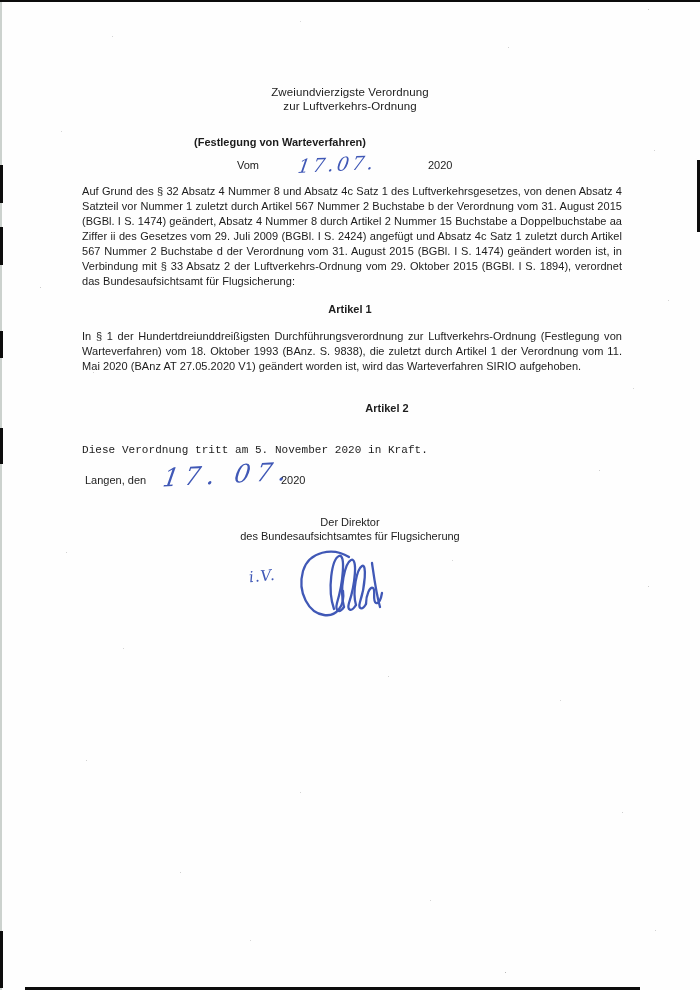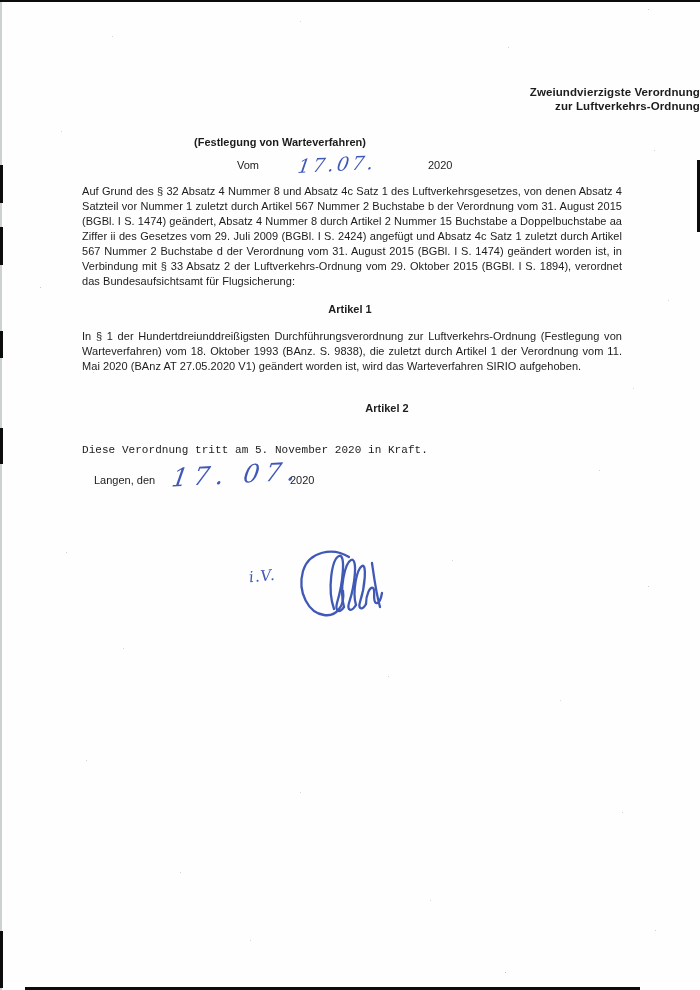--- a/index.html
+++ b/index.html
@@ -37,21 +37,21 @@
   .a-l1 { left: 0; top: 165px; width: 3px; height: 38px; }
   .a-l2 { left: 0; top: 227px; width: 3px; height: 38px; }
   .a-l3 { left: 0; top: 331px; width: 3px; height: 27px; }
   .a-l4 { left: 0; top: 428px; width: 3px; height: 36px; }
   .a-l5 { left: 0; top: 931px; width: 3px; height: 57px; }
   .a-right { left: 697px; top: 160px; width: 3px; height: 72px; }
   .a-bottom { left: 25px; top: 987px; width: 615px; height: 3px; }
 
   .title-block {
     position: absolute; top: 86px; left: 0; width: 700px;
-    text-align: right; font-weight: bold;
+    text-align: center; font-weight: normal;
     font-size: 11.5px; line-height: 13.5px; letter-spacing: 0.1px;
   }
   .subtitle {
     position: absolute; top: 136px; left: 0; width: 560px;
     text-align: center; font-weight: bold; font-size: 11px;
   }
   .vom-line { position: absolute; top: 155px; left: 0; width: 700px; height: 30px; font-size: 11px; }
   .vom-prefix { position: absolute; left: 237px; top: 4px; text-align: right; }
   .vom-year   { position: absolute; left: 428px; top: 4px; }
 
@@ -74,21 +74,21 @@
   .preamble { top: 184px; }
   .art-heading {
     position: absolute; left: 0; width: 700px;
     text-align: center; font-weight: bold; font-size: 11px;
   }
   .art1-heading { top: 303px; }
   .art1-body { top: 329px; }
   .art2-heading { top: 402px; margin-left: 37px; }
   .art2-body { top: 443px; text-align: left; font-family: Liberation Mono, monospace; }
 
-  .langen-line { position: absolute; top: 462px; left: 12px; width: 637px; height: 42px; font-size: 11px; }
+  .langen-line { position: absolute; top: 462px; left: 3px; width: 637px; height: 42px; font-size: 11px; }
   .langen-prefix { position: absolute; left: 82px; top: 12px; }
   .hw-langen { position: absolute; left: 160px; top: -2px; font-size: 25px; letter-spacing: 6px; }
   .langen-year { position: absolute; left: 278px; top: 12px; }
 
   .director-block {
     position: absolute; top: 516px; left: 0; width: 700px;
     text-align: center; font-size: 11px; line-height: 13.5px;
   }
 
   .signature-area { position: absolute; top: 545px; left: 235px; width: 160px; height: 80px; }
@@ -137,20 +137,24 @@
 
   <div class="art-heading art2-heading">Artikel 2</div>
   <div class="body-text art2-body">Diese Verordnung tritt am 5. November 2020 in Kraft.</div>
 
   <div class="langen-line">
     <span class="langen-prefix">Langen, den</span>
     <span class="handwriting hw-langen">17. 07.</span>
     <span class="langen-year">2020</span>
   </div>
 
+  <div class="director-block">
+    <div>Der Direktor</div>
+    <div>des Bundesaufsichtsamtes für Flugsicherung</div>
+  </div>
 
   <div class="signature-area">
     <span class="hw-initials">i.V.</span>
     <svg class="scribble" width="110" height="78" viewBox="0 0 110 78" fill="none">
       <g stroke="#4058b6" stroke-width="2.3" stroke-linecap="round" fill="none">
         <path d="M72 12 C 56 2, 32 6, 26 26 C 20 48, 32 68, 47 70 C 60 72, 68 60, 66 46"></path>
         <path d="M57 64 C 50 44, 55 14, 62 11 C 69 8, 66 38, 60 58 C 58 66, 62 69, 67 62"></path>
         <path d="M67 62 C 62 44, 68 18, 74 15 C 81 12, 78 40, 72 58 C 70 65, 74 68, 79 60"></path>
         <path d="M79 60 C 75 46, 80 24, 85 21 C 90 18, 88 42, 83 57 C 81 64, 85 66, 89 59"></path>
         <path d="M89 59 C 89 50, 93 41, 96 43 C 99 45, 95 56, 99 58 C 102 59, 104 54, 105 48"></path>

